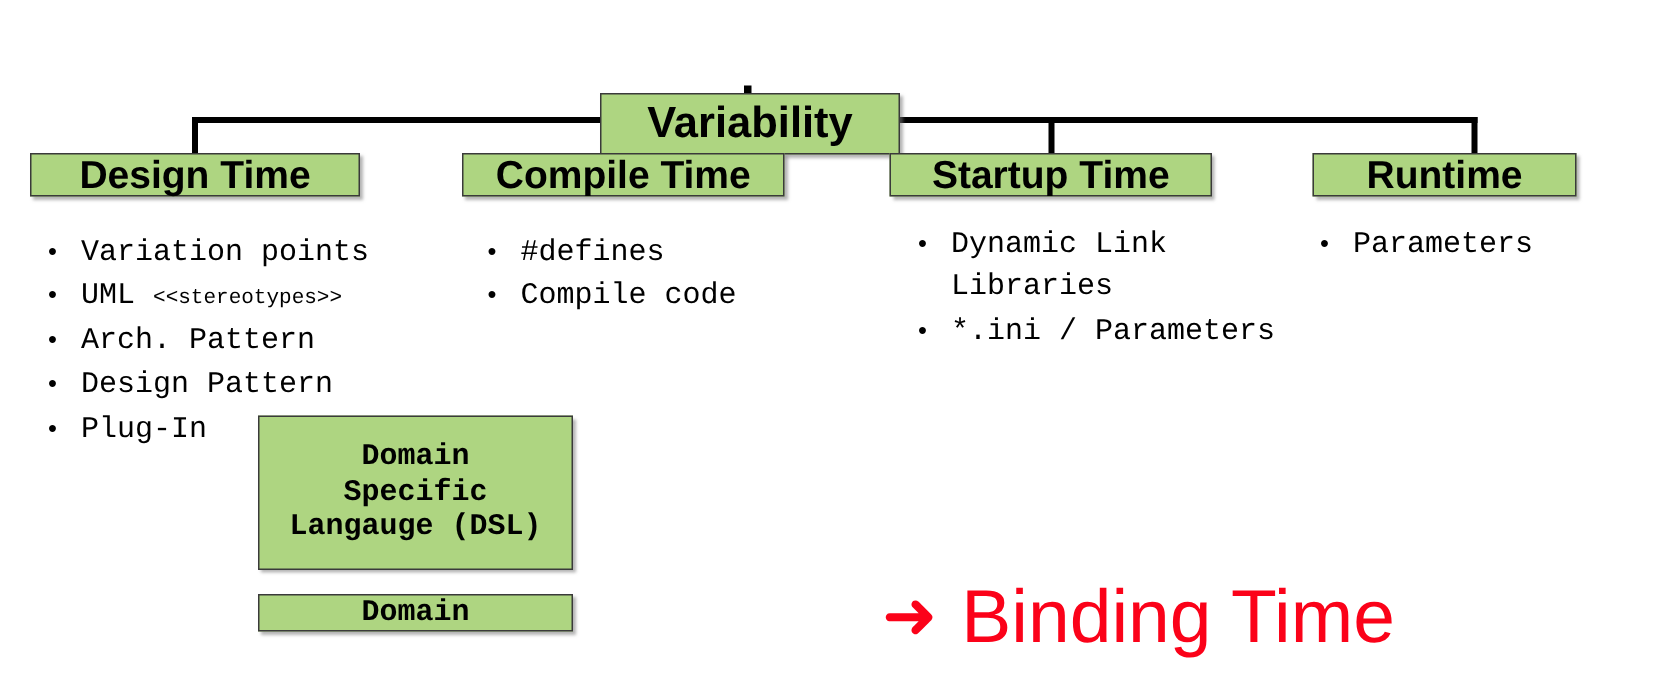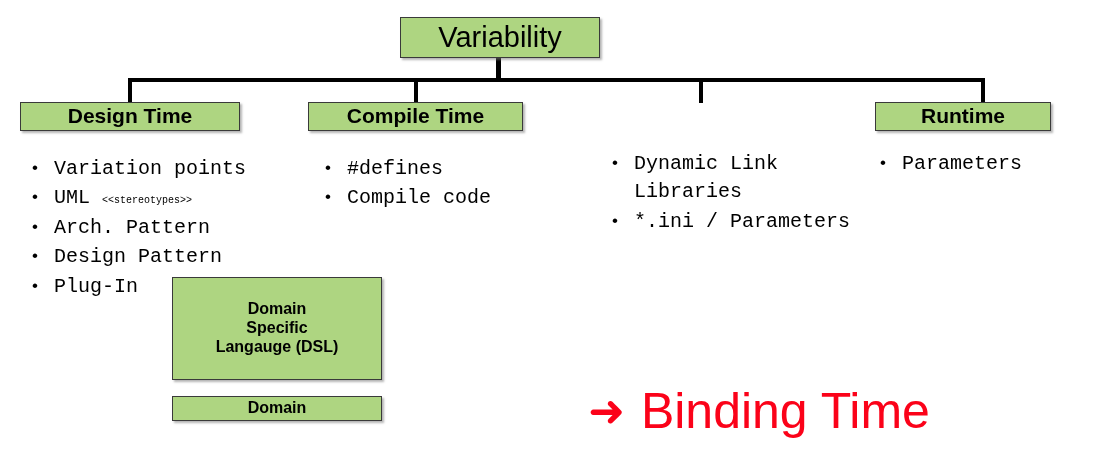--- a/index.html
+++ b/index.html
@@ -28,29 +28,31 @@
     box-sizing: border-box;
     display: flex;
     align-items: center;
     justify-content: center;
     text-align: center;
     color: #000000;
     line-height: 1.18;
   }
   .gbox.root {
     font-size: 29px;
-    font-weight: 400;
+    font-weight: 700;
+    margin-top: 45px;
   }
   .gbox.lvl1 {
-    font-size: 21px;
+    font-size: 26px;
     font-weight: bold;
   }
   .gbox.aux {
-    font-size: 16px;
+    font-size: 20px;
     font-weight: bold;
+    font-family: Liberation Mono, monospace;
   }
 
   
   .line {
     position: absolute;
     background: #000000;
   }
 
   
   .col {
@@ -69,21 +71,21 @@
     flex: 0 0 22px;
     text-align: left;
     font-size: 17px;
     line-height: 1.5;
   }
   .col .btext {
     flex: 1 1 auto;
     font-family: Liberation Mono, monospace;
   }
   .small-note {
-    font-size: 10px;
+    font-size: 14px;
   }
 
   
   #binding-time {
     position: absolute;
     display: flex;
     align-items: center;
     color: #fb0219;
     font-size: 50px;
     font-weight: 400;
@@ -113,20 +115,23 @@
   </div>
 
   <div class="gbox lvl1" style="left:20px; top:102px; width:220px; height:29px;">
     <span>Design Time</span>
   </div>
 
   <div class="gbox lvl1" style="left:308px; top:102px; width:215px; height:29px;">
     <span>Compile Time</span>
   </div>
 
+  <div class="gbox lvl1" style="left:593px; top:102px; width:215px; height:29px;">
+    <span>Startup Time</span>
+  </div>
 
   <div class="gbox lvl1" style="left:875px; top:102px; width:176px; height:29px;">
     <span>Runtime</span>
   </div>
 
   <div class="col" style="left:32px; top:155px; width:250px;">
     <div class="row">
       <span class="bullet">•</span>
       <span class="btext">Variation points</span>
     </div>

